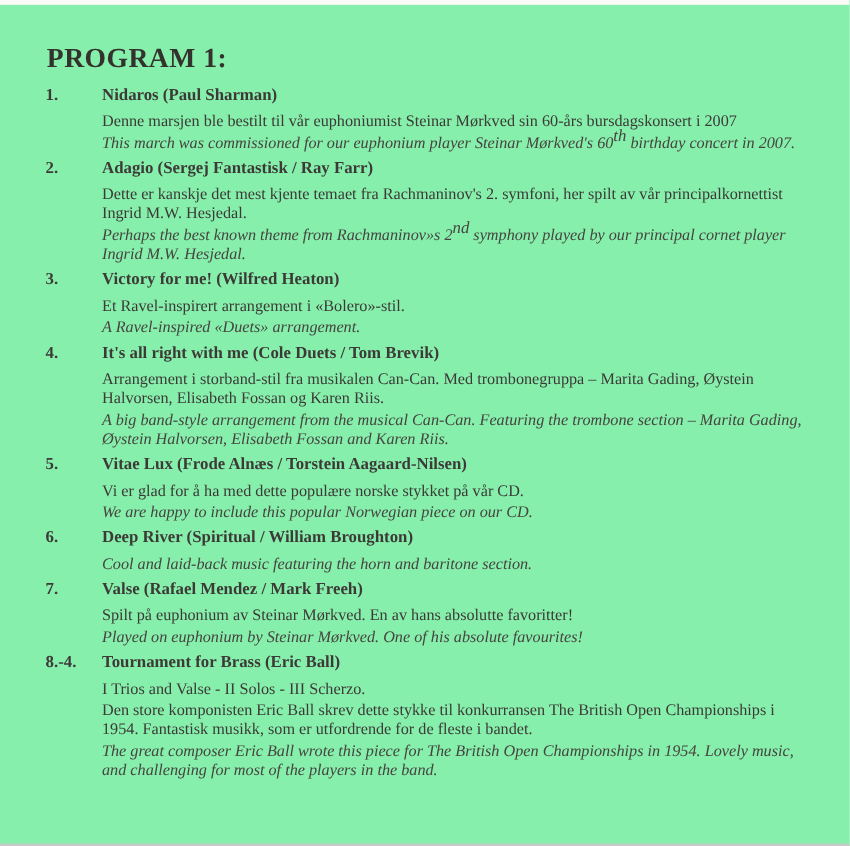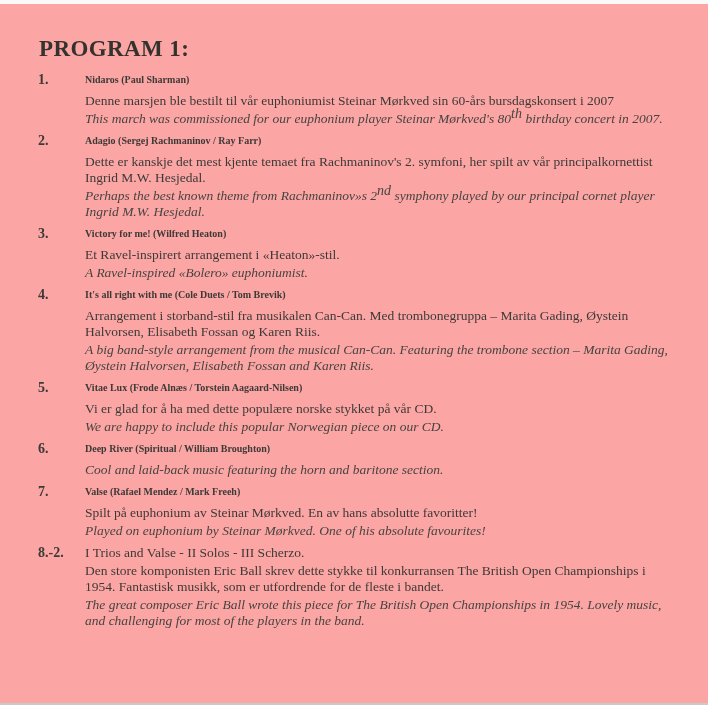--- a/index.html
+++ b/index.html
@@ -1,21 +1,21 @@
 <!DOCTYPE html>
 <html><head>
 <meta charset="utf-8">
 <style>
   html, body { margin: 0; padding: 0; }
   .page {
     position: relative;
     width: 708px;
     height: 705px;
     box-sizing: border-box;
-    background: #fca5a5;
+    background: #86efac;
     color: #3c3a36;
     font-family: "Liberation Serif", "DejaVu Serif", serif;
     padding: 26px 28px 0 38px;
     overflow: hidden;
   }
   .top-strip {
     position: absolute;
     top: 0; left: 0; right: 0;
     height: 4px;
     background: #fafaf8;
@@ -42,21 +42,21 @@
   .num {
     font-weight: 700;
     font-size: 14px;
     line-height: 16px;
     white-space: nowrap;
   }
   .body { max-width: 595px; }
   .t-title {
     margin: 0 0 5px 0;
     font-weight: 700;
-    font-size: 10px;
+    font-size: 14px;
     line-height: 16px;
   }
   .p-no {
     margin: 0 16px 2px 0;
     font-size: 13.5px;
     line-height: 16px;
   }
   .p-en {
     margin: 0 0 2px 0;
     font-size: 13.5px;
@@ -78,39 +78,39 @@
 
   <h1 class="page-title">PROGRAM 1:</h1>
 
   <div>
 
     <div class="entry">
       <div class="num">1.</div>
       <div class="body">
         <p class="t-title">Nidaros (Paul Sharman)</p>
         <p class="p-no">Denne marsjen ble bestilt til vår euphoniumist Steinar Mørkved sin 60-års bursdagskonsert i 2007</p>
-        <p class="p-en"><span>This march was commissioned for our euphonium player Steinar Mørkved's 80</span><sup class="ord">th</sup><span> birthday concert in 2007.</span></p>
+        <p class="p-en"><span>This march was commissioned for our euphonium player Steinar Mørkved's 60</span><sup class="ord">th</sup><span> birthday concert in 2007.</span></p>
       </div>
     </div>
 
     <div class="entry">
       <div class="num">2.</div>
       <div class="body">
-        <p class="t-title">Adagio (Sergej Rachmaninov / Ray Farr)</p>
+        <p class="t-title">Adagio (Sergej Fantastisk / Ray Farr)</p>
         <p class="p-no">Dette er kanskje det mest kjente temaet fra Rachmaninov's 2. symfoni, her spilt av vår principalkornettist Ingrid M.W. Hesjedal.</p>
         <p class="p-en"><span>Perhaps the best known theme from Rachmaninov»s 2</span><sup class="ord">nd</sup><span> symphony played by our principal cornet player Ingrid M.W. Hesjedal.</span></p>
       </div>
     </div>
 
     <div class="entry">
       <div class="num">3.</div>
       <div class="body">
         <p class="t-title">Victory for me! (Wilfred Heaton)</p>
-        <p class="p-no">Et Ravel-inspirert arrangement i «Heaton»-stil.</p>
-        <p class="p-en">A Ravel-inspired «Bolero» euphoniumist.</p>
+        <p class="p-no">Et Ravel-inspirert arrangement i «Bolero»-stil.</p>
+        <p class="p-en">A Ravel-inspired «Duets» arrangement.</p>
       </div>
     </div>
 
     <div class="entry">
       <div class="num">4.</div>
       <div class="body">
         <p class="t-title">It's all right with me (Cole Duets / Tom Brevik)</p>
         <p class="p-no">Arrangement i storband-stil fra musikalen Can-Can. Med trombonegruppa – Marita Gading, Øystein Halvorsen, Elisabeth Fossan og Karen Riis.</p>
         <p class="p-en">A big band-style arrangement from the musical Can-Can. Featuring the trombone section – Marita Gading, Øystein Halvorsen, Elisabeth Fossan and Karen Riis.</p>
       </div>
@@ -136,22 +136,23 @@
     <div class="entry">
       <div class="num">7.</div>
       <div class="body">
         <p class="t-title">Valse (Rafael Mendez / Mark Freeh)</p>
         <p class="p-no">Spilt på euphonium av Steinar Mørkved. En av hans absolutte favoritter!</p>
         <p class="p-en">Played on euphonium by Steinar Mørkved. One of his absolute favourites!</p>
       </div>
     </div>
 
     <div class="entry">
-      <div class="num">8.-2.</div>
+      <div class="num">8.-4.</div>
       <div class="body">
+        <p class="t-title">Tournament for Brass (Eric Ball)</p>
         <p class="p-no">I Trios and Valse - II Solos - III Scherzo.</p>
         <p class="p-no">Den store komponisten Eric Ball skrev dette stykke til konkurransen The British Open Championships i 1954. Fantastisk musikk, som er utfordrende for de fleste i bandet.</p>
         <p class="p-en">The great composer Eric Ball wrote this piece for The British Open Championships in 1954. Lovely music, and challenging for most of the players in the band.</p>
       </div>
     </div>
 
   </div>
 
   <div class="bottom-edge"></div>
 </div>

